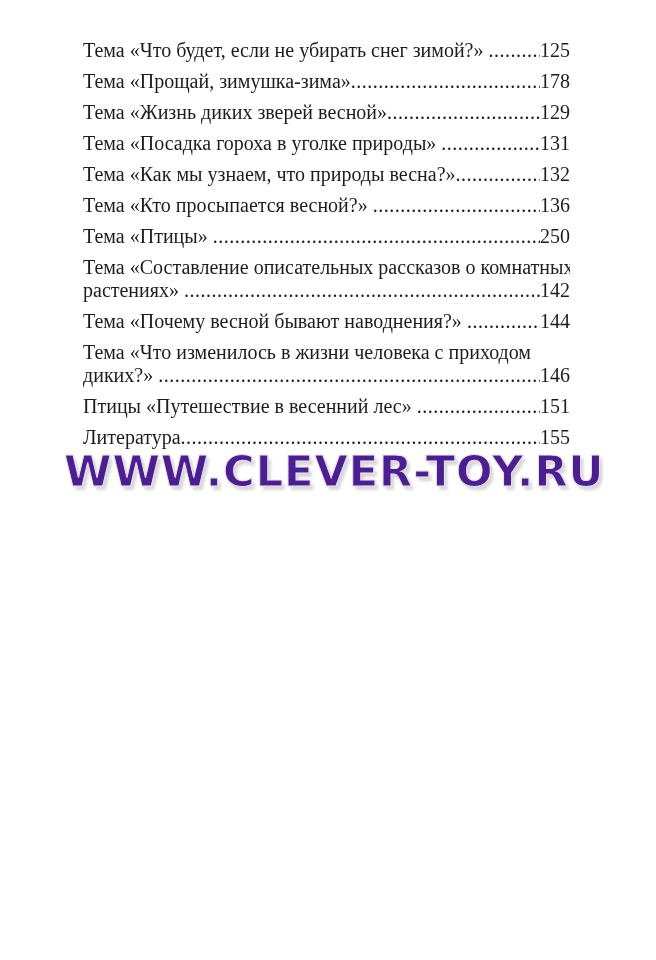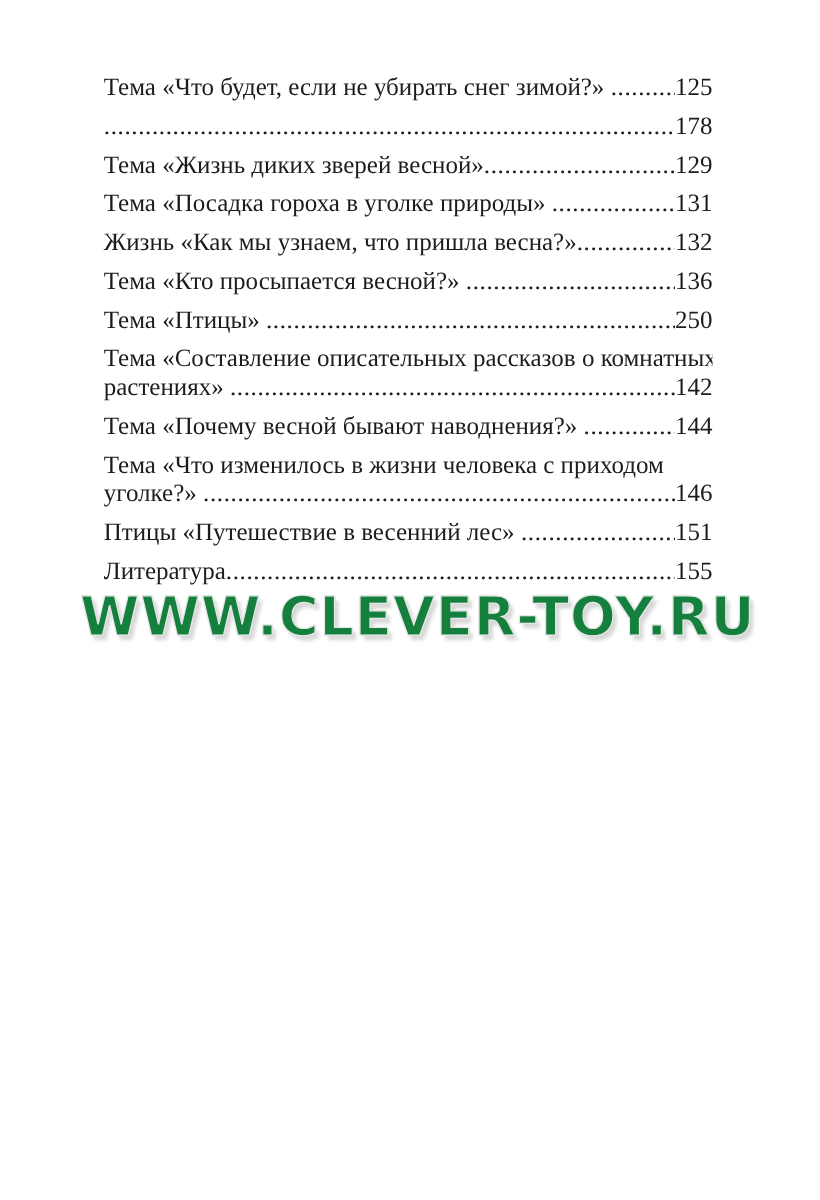--- a/index.html
+++ b/index.html
@@ -12,21 +12,21 @@
     width: 656px;
     height: 960px;
     background: #ffffff;
     overflow: hidden;
     font-family: "Liberation Serif", "DejaVu Serif", serif;
     color: #1c1c1c;
   }
   .content {
     position: relative;
     z-index: 1;
-    padding: 59px 86px 0 83px;
+    padding: 39px 86px 0 83px;
     font-size: 20px;
     line-height: 23px;
   }
   .entry {
     margin: 0 0 8px 0;
   }
   .entry-line1 {
     white-space: pre;
     overflow: hidden;
   }
@@ -48,31 +48,31 @@
   .leader::after {
     content: "..........................................................................................................................................................";
   }
   .pagenum {
     flex: 0 0 auto;
     text-align: right;
   }
   .watermark {
     position: absolute;
     z-index: 0;
-    top: 471px;
+    top: 448px;
     left: 64px;
     width: 528px;
     text-align: center;
     white-space: nowrap;
     font-family: "DejaVu Sans", sans-serif;
     font-weight: 700;
     font-size: 43px;
     line-height: 1.1;
     letter-spacing: 1px;
-    color: #15803d;
+    color: #4c1d95;
     -webkit-text-stroke: 1px #e6e6e6;
     text-shadow: 3px 4px 3px #d7d7d7, 1px 1px 0 #e9e9e9;
   }
 </style>
 </head>
 <body>
 
 <div class="page">
 
   <div class="watermark">WWW.CLEVER-TOY.RU</div>
@@ -84,20 +84,21 @@
     <div class="entry-lastline">
       <span class="entry-title">Тема «Что будет, если не убирать снег зимой?» </span>
       <span class="leader"></span>
       <span class="pagenum">125</span>
     </div>
   </div>
 
   <div class="entry">
 
     <div class="entry-lastline">
+      <span class="entry-title">Тема «Прощай, зимушка-зима»</span>
       <span class="leader"></span>
       <span class="pagenum">178</span>
     </div>
   </div>
 
   <div class="entry">
 
     <div class="entry-lastline">
       <span class="entry-title">Тема «Жизнь диких зверей весной»</span>
       <span class="leader"></span>
@@ -110,21 +111,21 @@
     <div class="entry-lastline">
       <span class="entry-title">Тема «Посадка гороха в уголке природы» </span>
       <span class="leader"></span>
       <span class="pagenum">131</span>
     </div>
   </div>
 
   <div class="entry">
 
     <div class="entry-lastline">
-      <span class="entry-title">Жизнь «Как мы узнаем, что пришла весна?»</span>
+      <span class="entry-title">Тема «Как мы узнаем, что природы весна?»</span>
       <span class="leader"></span>
       <span class="pagenum">132</span>
     </div>
   </div>
 
   <div class="entry">
 
     <div class="entry-lastline">
       <span class="entry-title">Тема «Кто просыпается весной?» </span>
       <span class="leader"></span>
@@ -155,21 +156,21 @@
     <div class="entry-lastline">
       <span class="entry-title">Тема «Почему весной бывают наводнения?» </span>
       <span class="leader"></span>
       <span class="pagenum">144</span>
     </div>
   </div>
 
   <div class="entry">
     <div class="entry-line1">Тема «Что изменилось в жизни человека с приходом</div>
     <div class="entry-lastline">
-      <span class="entry-title">уголке?» </span>
+      <span class="entry-title">диких?» </span>
       <span class="leader"></span>
       <span class="pagenum">146</span>
     </div>
   </div>
 
   <div class="entry">
 
     <div class="entry-lastline">
       <span class="entry-title">Птицы «Путешествие в весенний лес» </span>
       <span class="leader"></span>

